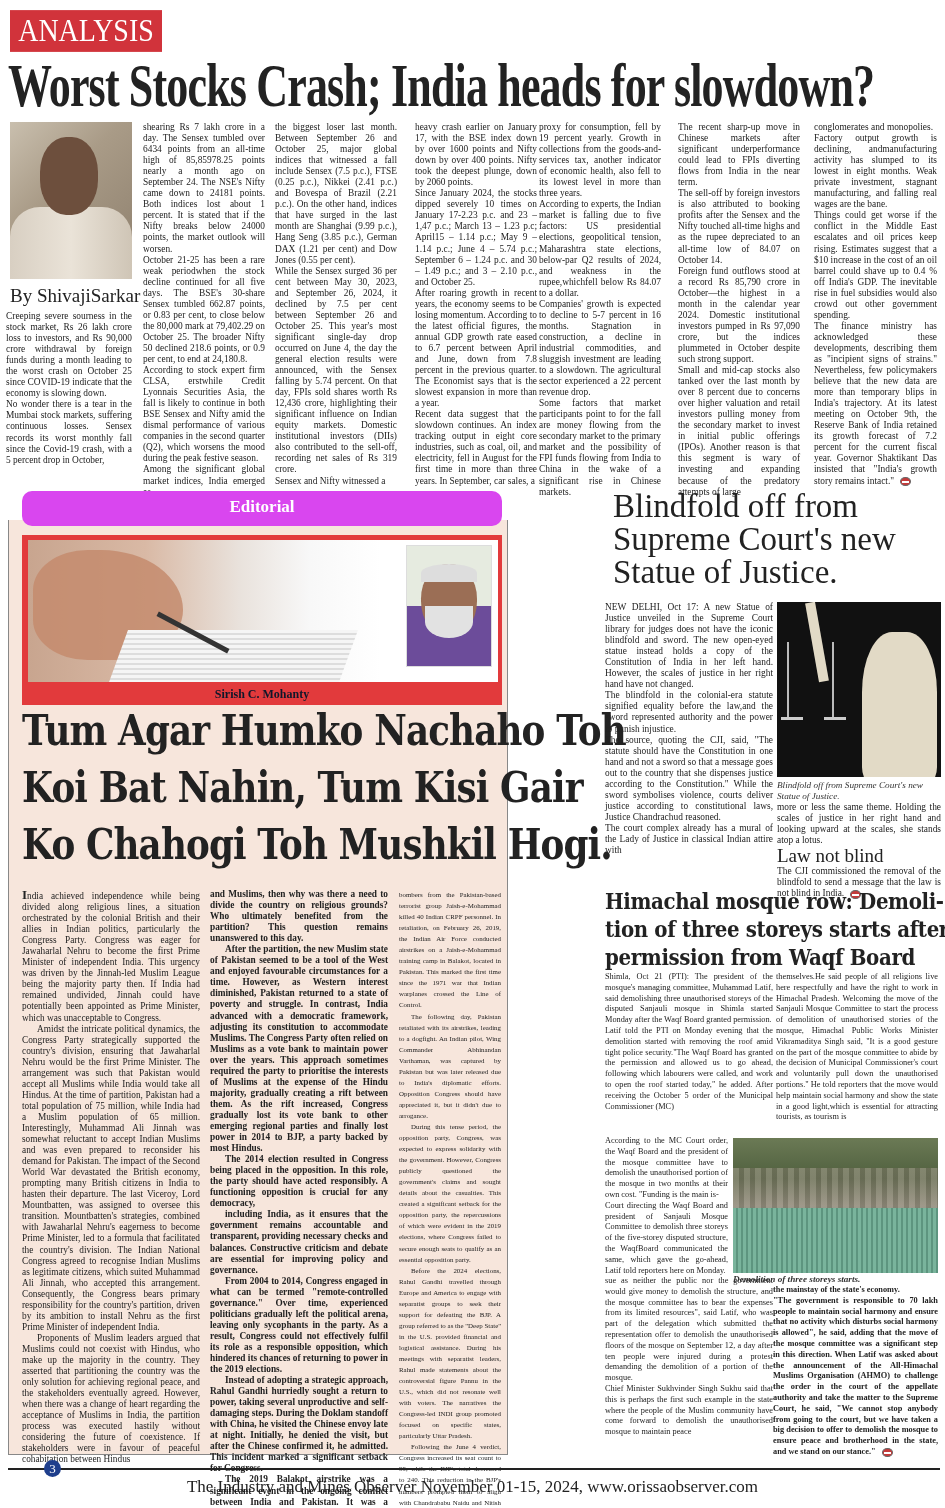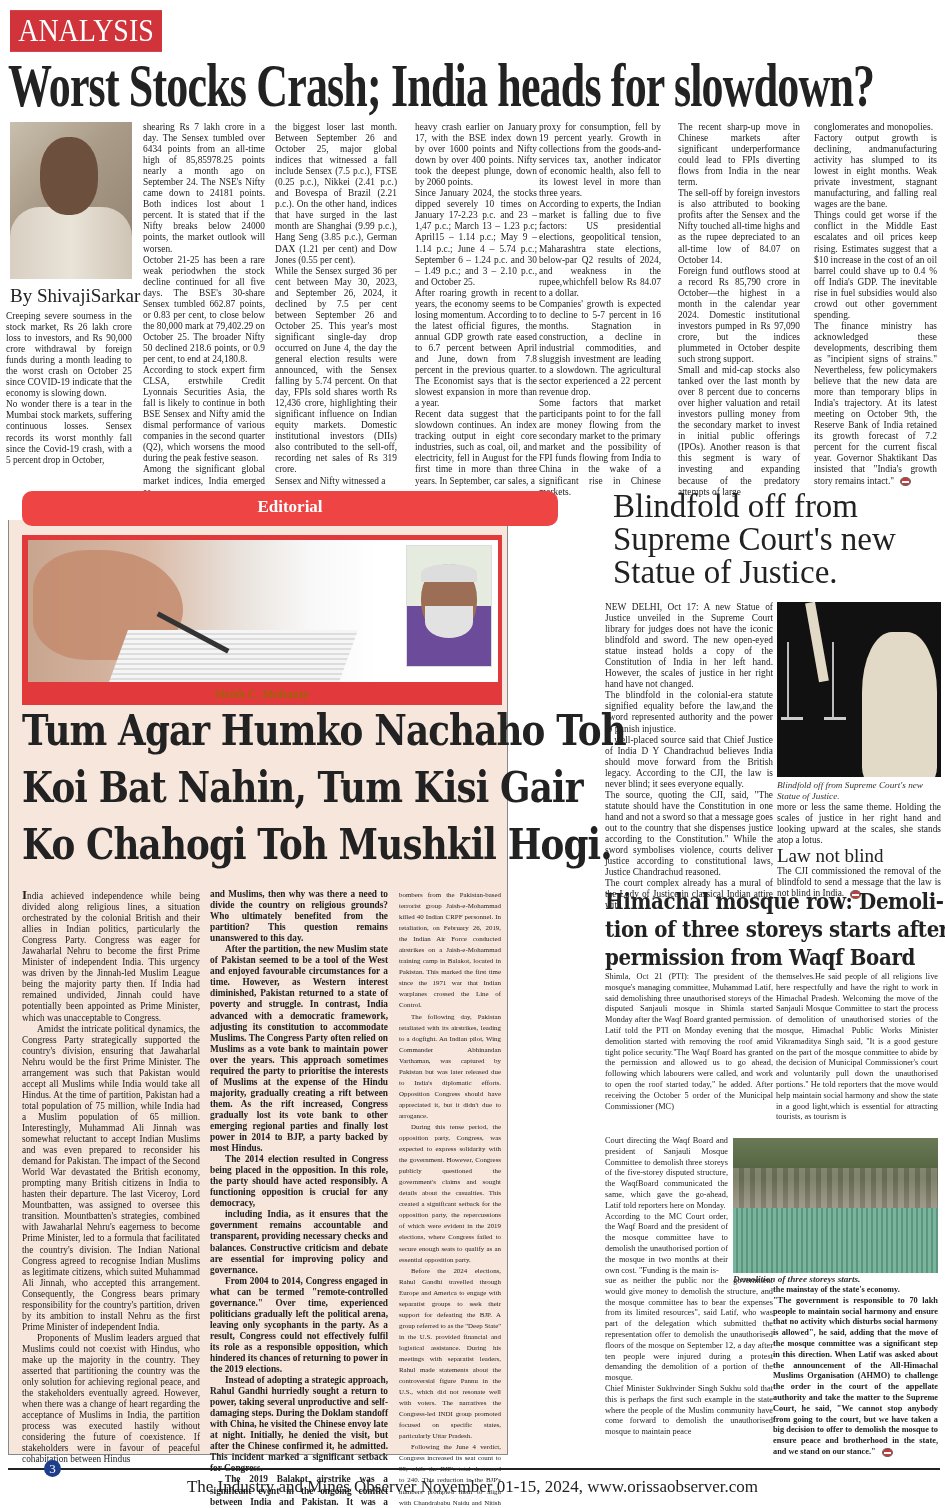--- a/index.html
+++ b/index.html
@@ -14,35 +14,35 @@
   .body-text { font-size: 9.4px; line-height: 11.05px; text-align: justify; color: #222; }
   .body-text p { margin: 0; }
 
   .col { position: absolute; }
   .author-photo { position: absolute; left: 10px; top: 122px; width: 122px; height: 157px; overflow: hidden;
     background: linear-gradient(135deg, #c9bfae 0%, #a99b87 40%, #8d7f6d 100%); }
   .author-photo .face { position: absolute; left: 30px; top: 15px; width: 58px; height: 78px; border-radius: 45% 45% 45% 45%; background: #6d4f3d; }
   .author-photo .shirt { position: absolute; left: 0; top: 85px; width: 122px; height: 80px; background: linear-gradient(90deg,#d8cfc2,#eae3d8,#cfc5b6); border-radius: 30px 30px 0 0; }
   .byline { position: absolute; left: 10px; top: 285px; font-size: 19px; color: #222; }
 
-  .editorial-tab { position: absolute; left: 22px; top: 491px; width: 536px; height: 35px; background: #ef4444; border-radius: 10px;
+  .editorial-tab { position: absolute; left: 22px; top: 491px; width: 480px; height: 35px; background: #d946ef; border-radius: 10px;
     color: #fff; font-size: 17px; font-weight: bold; text-align: center; line-height: 32px; }
   .editorial-box { position: absolute; left: 8px; top: 520px; width: 500px; height: 935px; background: #f7e6dc; border: 1px solid #888; border-top: none; }
   .banner { position: absolute; left: 22px; top: 535px; width: 480px; height: 170px; background: #e23a3c; }
   .banner-img { position: absolute; left: 28px; top: 540px; width: 470px; height: 142px;
     background: linear-gradient(90deg, #c8a58f 0%, #d9b9a5 25%, #e9e2dc 45%, #f8f8f8 60%, #fff 75%); overflow: hidden; }
   .banner-img .hand { position: absolute; left: 5px; top: 10px; width: 150px; height: 110px; background: #c48b6d; border-radius: 40% 60% 50% 40%; opacity: 0.85; }
   .banner-img .paper { position: absolute; left: 90px; top: 90px; width: 230px; height: 55px; background: repeating-linear-gradient(0deg,#ddd 0,#ddd 2px,#f5f5f5 2px,#f5f5f5 5px); transform: skewX(-20deg); }
   .banner-img .pen { position: absolute; left: 125px; top: 90px; width: 80px; height: 5px; background: #333; transform: rotate(28deg); }
   .portrait { position: absolute; left: 406px; top: 545px; width: 86px; height: 122px; background: #6c4c9a; overflow: hidden; border: 1px solid #ddd; }
   .portrait .bg { position: absolute; left: 0; top: 0; width: 86px; height: 60px; background: #e6ebe0; }
   .portrait .head { position: absolute; left: 14px; top: 18px; width: 56px; height: 72px; border-radius: 48%; background: #9b6e55; }
   .portrait .beard { position: absolute; left: 18px; top: 60px; width: 48px; height: 32px; border-radius: 0 0 50% 50%; background: #e2e2e2; }
   .portrait .hair { position: absolute; left: 14px; top: 18px; width: 56px; height: 18px; border-radius: 50% 50% 0 0; background: #ddd; }
-  .banner-name { position: absolute; left: 22px; top: 683px; width: 480px; text-align: center; color: #a16207; font-weight: bold; font-size: 12px; line-height: 22px; }
+  .banner-name { position: absolute; left: 22px; top: 683px; width: 480px; text-align: center; color: #0f172a; font-weight: bold; font-size: 12px; line-height: 22px; }
 
   .ed-headline { position: absolute; left: 22px; top: 702px; width: 485px; font-family: "DejaVu Serif", serif; font-weight: bold;
     font-size: 42px; line-height: 57px; letter-spacing: -1px; color: #222; transform-origin: left top; transform: scaleX(0.85); white-space: nowrap; }
 
   .ed-col { position: absolute; top: 889px; width: 178px; }
   .ed-col p { text-indent: 15px; }
   .ed-col p.noindent { text-indent: 0; }
   .dropcap { font-weight: bold; font-size: 13px; }
 
   .right-headline { position: absolute; left: 613px; top: 490px; width: 330px; font-size: 33px; line-height: 33px; color: #222; font-family: "Liberation Serif", serif; }
@@ -170,21 +170,20 @@
   <p style="text-indent:12px;">The following day, Pakistan retaliated with its airstrikes, leading to a dogfight. An Indian pilot, Wing Commander Abhinandan Varthaman, was captured by Pakistan but was later released due to India's diplomatic efforts. Opposition Congress should have appreciated it, but it didn't due to arrogance.</p>
   <p style="text-indent:12px;">During this tense period, the opposition party, Congress, was expected to express solidarity with the government. However, Congress publicly questioned the government's claims and sought details about the casualties. This created a significant setback for the opposition party, the repercussions of which were evident in the 2019 elections, where Congress failed to secure enough seats to qualify as an essential opposition party.</p>
   <p style="text-indent:12px;">Before the 2024 elections, Rahul Gandhi travelled through Europe and America to engage with separatist groups to seek their support for defeating the BJP. A group referred to as the "Deep State" in the U.S. provided financial and logistical assistance. During his meetings with separatist leaders, Rahul made statements about the controversial figure Pannu in the U.S., which did not resonate well with voters. The narratives the Congress-led INDI group promoted focused on specific states, particularly Uttar Pradesh.</p>
   <p style="text-indent:12px;"><span>Following the June 4 verdict, Congress increased its seat count to 99, while the BJP's total decreased to 240. This reduction in the BJP's numbers prompted them to align with Chandrababu Naidu and Nitish Kumar. Despite this setback, the BJP exhibited resilience in the Jammu, Kashmir, and Haryana elections, dampening Congress's growing aspirations. With elections approaching in Maharashtra and Jharkhand, Congress's prospects do not look promising. As the famous song by Mukesh goes: If you don't like the system and government, that's okay, but if you're looking for alternatives, it will be challenging— "Kisi Gair Ko Chaho To Muskil Hogi."</span></p>
 </div>
 
 <div class="right-headline">Blindfold off from Supreme Court's new Statue of Justice.</div>
 <div class="col body-text" style="left:605px; top:602px; width:168px;">
   <p>NEW DELHI, Oct 17: A new Statue of Justice unveiled in the Supreme Court library for judges does not have the iconic blindfold and sword. The new open-eyed statue instead holds a copy of the Constitution of India in her left hand. However, the scales of justice in her right hand have not changed.</p>
   <p>The blindfold in the colonial-era statute signified equality before the law,and the sword represented authority and the power to punish injustice.</p>
-  <p>A well-placed source said that Chief Justice of India D Y Chandrachud believes India should move forward from the British legacy. According to the CJI, the law is never blind; it sees everyone equally.</p>
   <p>The source, quoting the CJI, said, "The statute should have the Constitution in one hand and not a sword so that a message goes out to the country that she dispenses justice according to the Constitution." While the sword symbolises violence, courts deliver justice according to constitutional laws, Justice Chandrachud reasoned.</p>
   <p>The court complex already has a mural of the Lady of Justice in classical Indian attire with</p>
 </div>
 <div class="statue-img">
   <div class="arm"></div>
   <div class="scale-l"></div>
   <div class="scale-r"></div>
   <div class="pan-l"></div>
   <div class="pan-r"></div>
   <div class="body"></div>
@@ -199,26 +198,26 @@
 <div class="mosque-headline">
   <div>Himachal mosque row: Demoli-</div>
   <div>tion of three storeys starts after</div>
   <div>permission from Waqf Board</div>
 </div>
 <div class="col body-text" style="left:605px; top:972px; width:168px; font-size:8.3px; line-height:10.8px;">
   <p>Shimla, Oct 21 (PTI): The president of the mosque's managing committee, Muhammad Latif, said demolishing three unauthorised storeys of the disputed Sanjauli mosque in Shimla started Monday after the Waqf Board granted permission.</p>
   <p>Latif told the PTI on Monday evening that the demolition started with removing the roof amid tight police security."The Waqf Board has granted the permission and allowed us to go ahead, following which labourers were called, and work to open the roof started today," he added. After receiving the October 5 order of the Municipal Commissioner (MC)</p>
 </div>
 <div class="col body-text" style="left:605px; top:1136px; width:123px; font-size:8.3px; line-height:10.8px;">
+  <p>According to the MC Court order, the Waqf Board and the president of the mosque committee have to demolish the unauthorised portion of the mosque in two months at their own cost. "Funding is the main is-</p>
   <p>Court directing the Waqf Board and president of Sanjauli Mosque Committee to demolish three storeys of the five-storey disputed structure, the WaqfBoard communicated the same, which gave the go-ahead, Latif told reporters here on Monday.</p>
-  <p>According to the MC Court order, the Waqf Board and the president of the mosque committee have to demolish the unauthorised portion of the mosque in two months at their own cost. "Funding is the main is-</p>
 </div>
 <div class="col body-text" style="left:605px; top:1276px; width:168px; font-size:8.3px; line-height:10.8px;">
   <p>sue as neither the public nor the government would give money to demolish the structure, and the mosque committee has to bear the expenses from its limited resources", said Latif, who was part of the delegation which submitted the representation offer to demolish the unauthorised floors of the mosque on September 12, a day after ten people were injured during a protest demanding the demolition of a portion of the mosque.</p>
-  <p>Chief Minister Sukhvinder Singh Sukhu sold that this is perhaps the first such example in the state where the people of the Muslim community have come forward to demolish the unauthorised mosque to maintain peace</p>
+  <p>Chief Minister Sukhvinder Singh Sukhu said that this is perhaps the first such example in the state where the people of the Muslim community have come forward to demolish the unauthorised mosque to maintain peace</p>
 </div>
 <div class="col body-text" style="left:776px; top:972px; width:162px; font-size:8.3px; line-height:10.8px;">
   <p>themselves.He said people of all religions live here respectfully and have the right to work in Himachal Pradesh. Welcoming the move of the Sanjauli Mosque Committee to start the process of demolition of unauthorised stories of the mosque, Himachal Public Works Minister Vikramaditya Singh said, "It is a good gesture on the part of the mosque committee to abide by the decision of Municipal Commissioner's court and voluntarily pull down the unauthorised portions." He told reporters that the move would help maintain social harmony and show the state in a good light,which is essential for attracting tourists, as tourism is</p>
 </div>
 <div class="mosque-img">
   <div class="houses"></div>
   <div class="roof"></div>
 </div>
 <div class="col" style="left:733px; top:1274px; width:205px;font-weight:bold;">
   <div class="caption">Demolition of three storeys starts.</div>

